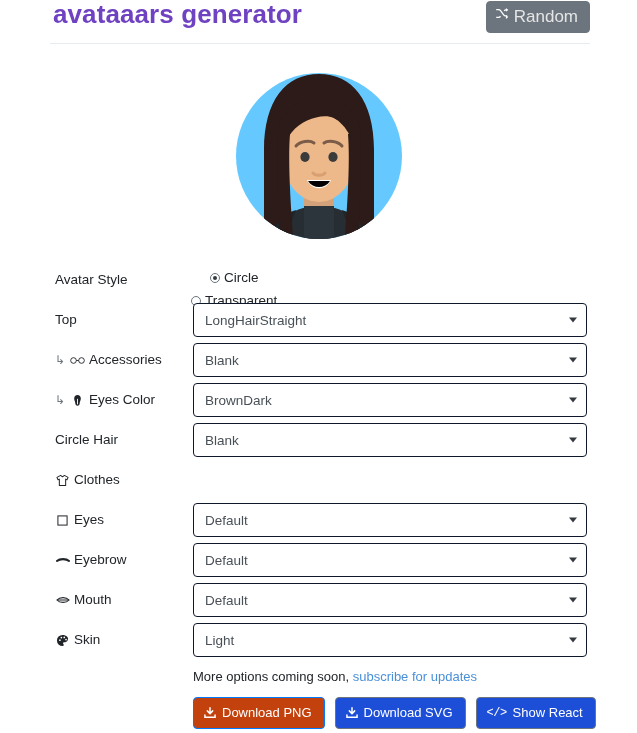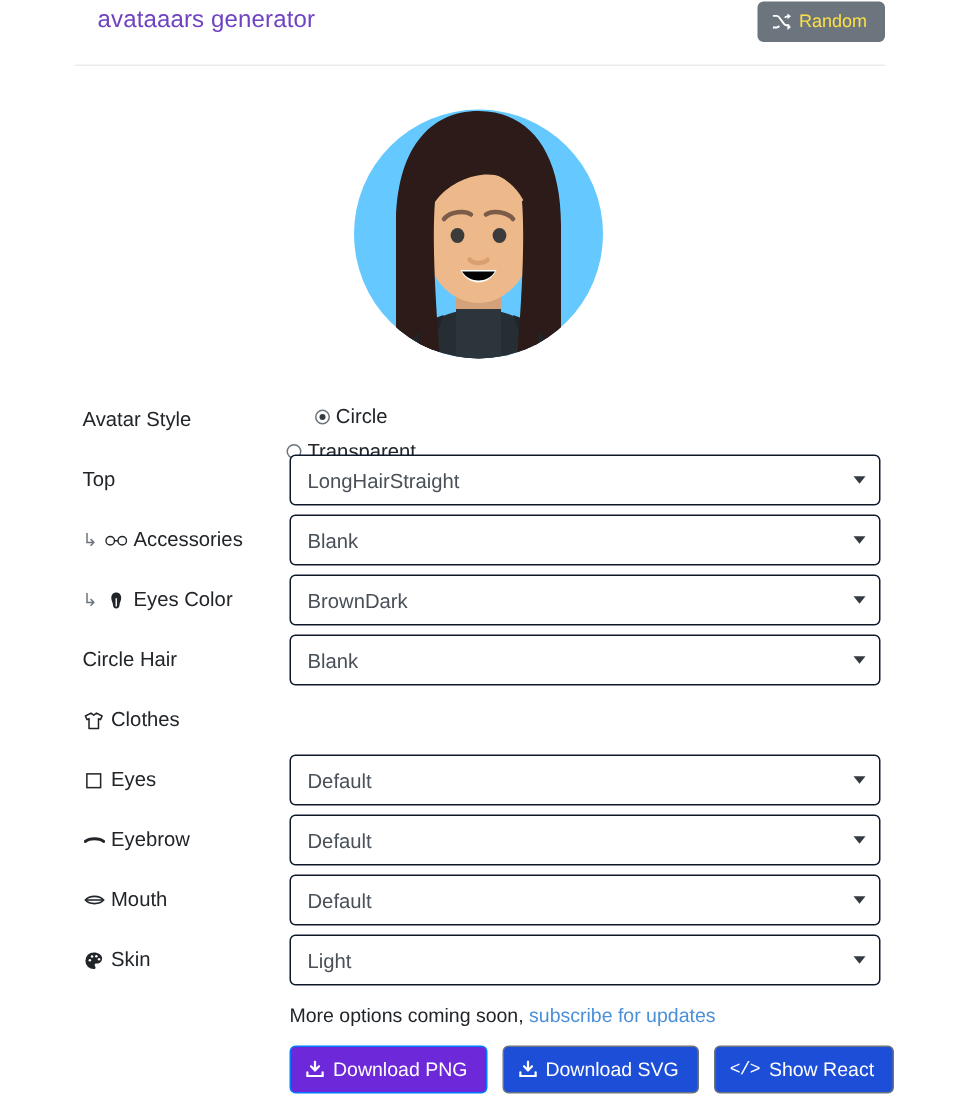--- a/index.html
+++ b/index.html
@@ -25,42 +25,42 @@
   }
 
   
   .header {
     position: relative;
     height: 45px;
     padding: 0 47px;
   }
   .brand-title {
     position: absolute;
-    left: 65px;
+    left: 53px;
     top: 0px;
-    font-size: 16px;
-    font-weight: normal;
+    font-size: 26px;
+    font-weight: bold;
     color: #6f42c1;
     letter-spacing: 0.1px;
     line-height: 28px;
     white-space: nowrap;
   }
   .random-btn {
     position: absolute;
     right: 47px;
     top: 1px;
     background: #6c757d;
     border: 1px solid #6c757d;
     border-radius: 4px;
-    color: #fde047;
-    font-size: 12px;
+    color: #e5e5e5;
+    font-size: 17px;
     line-height: 1;
     padding: 6px 11px 7px 9px;
     display: flex;
-    align-items: flex-end;
+    align-items: flex-start;
     gap: 5px;
     cursor: pointer;
     font-family: "Liberation Sans", sans-serif;
   }
   .random-btn .ic { display: inline-flex; align-items: center; }
   .divider {
     position: absolute;
     left: 50px;
     top: 43px;
     width: 540px;
@@ -209,21 +209,21 @@
     padding: 8px 12px 9px 10px;
     color: #ffffff;
     display: flex;
     align-items: center;
     gap: 6px;
     cursor: pointer;
     border: 1px solid transparent;
     font-family: "Liberation Sans", sans-serif;
     white-space: nowrap;
   }
-  .btn.primary { background: #6d28d9; border-color: #007bff; }
+  .btn.primary { background: #c2410c; border-color: #007bff; }
   .btn.secondary { background: #1d4ed8; border-color: #6c757d; }
   .btn .ic { display: inline-flex; align-items: center; }
   .btn .codeglyph {
     font-family: "Liberation Mono", monospace;
     font-size: 12px;
     letter-spacing: -0.5px;
   }
 </style>
 </head>
 <body>

